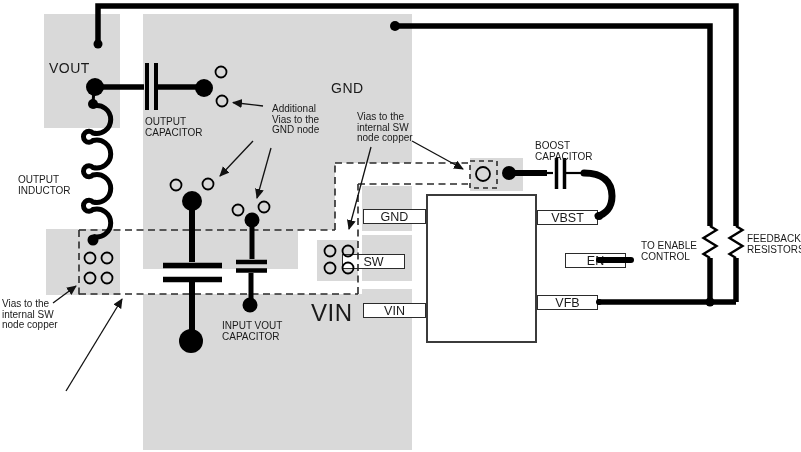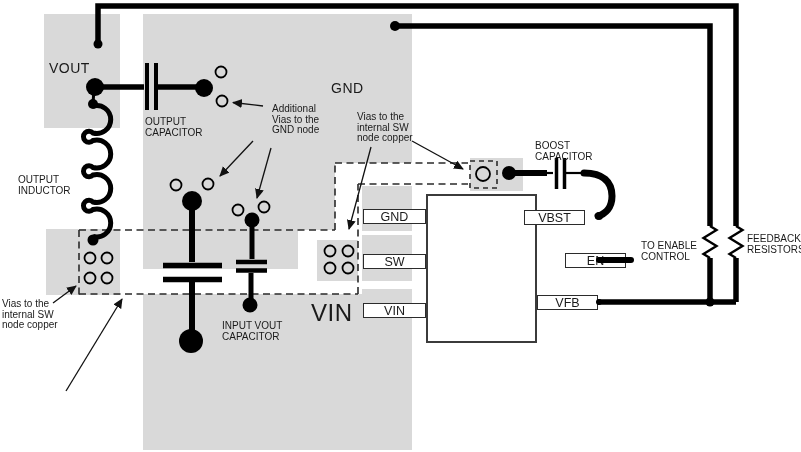--- a/index.html
+++ b/index.html
@@ -30,27 +30,27 @@
   <div class="copper" style="left:362px;top:186px;width:50px;height:45px;"></div>
   <div class="copper" style="left:362px;top:235px;width:50px;height:46px;"></div>
   <div class="copper" style="left:362px;top:289px;width:50px;height:46px;"></div>
   <div class="copper" style="left:143px;top:294px;width:269px;height:156px;"></div>
   <div class="copper" style="left:470px;top:158px;width:53px;height:33px;"></div>
 
   <div class="ic"></div>
   <div class="pin" style="left:363px;top:209px;">
       <span>GND</span>
     </div>
-  <div class="pin" style="left:363px;top:254px;">
+  <div class="pin" style="left:342px;top:254px;">
       <span>SW</span>
     </div>
   <div class="pin" style="left:363px;top:303px;">
       <span>VIN</span>
     </div>
-  <div class="pin" style="left:524px;top:210px;width:61px;">
+  <div class="pin" style="left:537px;top:210px;width:61px;">
       <span>VBST</span>
     </div>
   <div class="pin" style="left:565px;top:253px;width:61px;">
       <span>EN</span>
     </div>
   <div class="pin" style="left:537px;top:295px;width:61px;">
       <span>VFB</span>
     </div>
 
   <svg class="overlay" width="801" height="452" viewBox="0 0 801 452">

